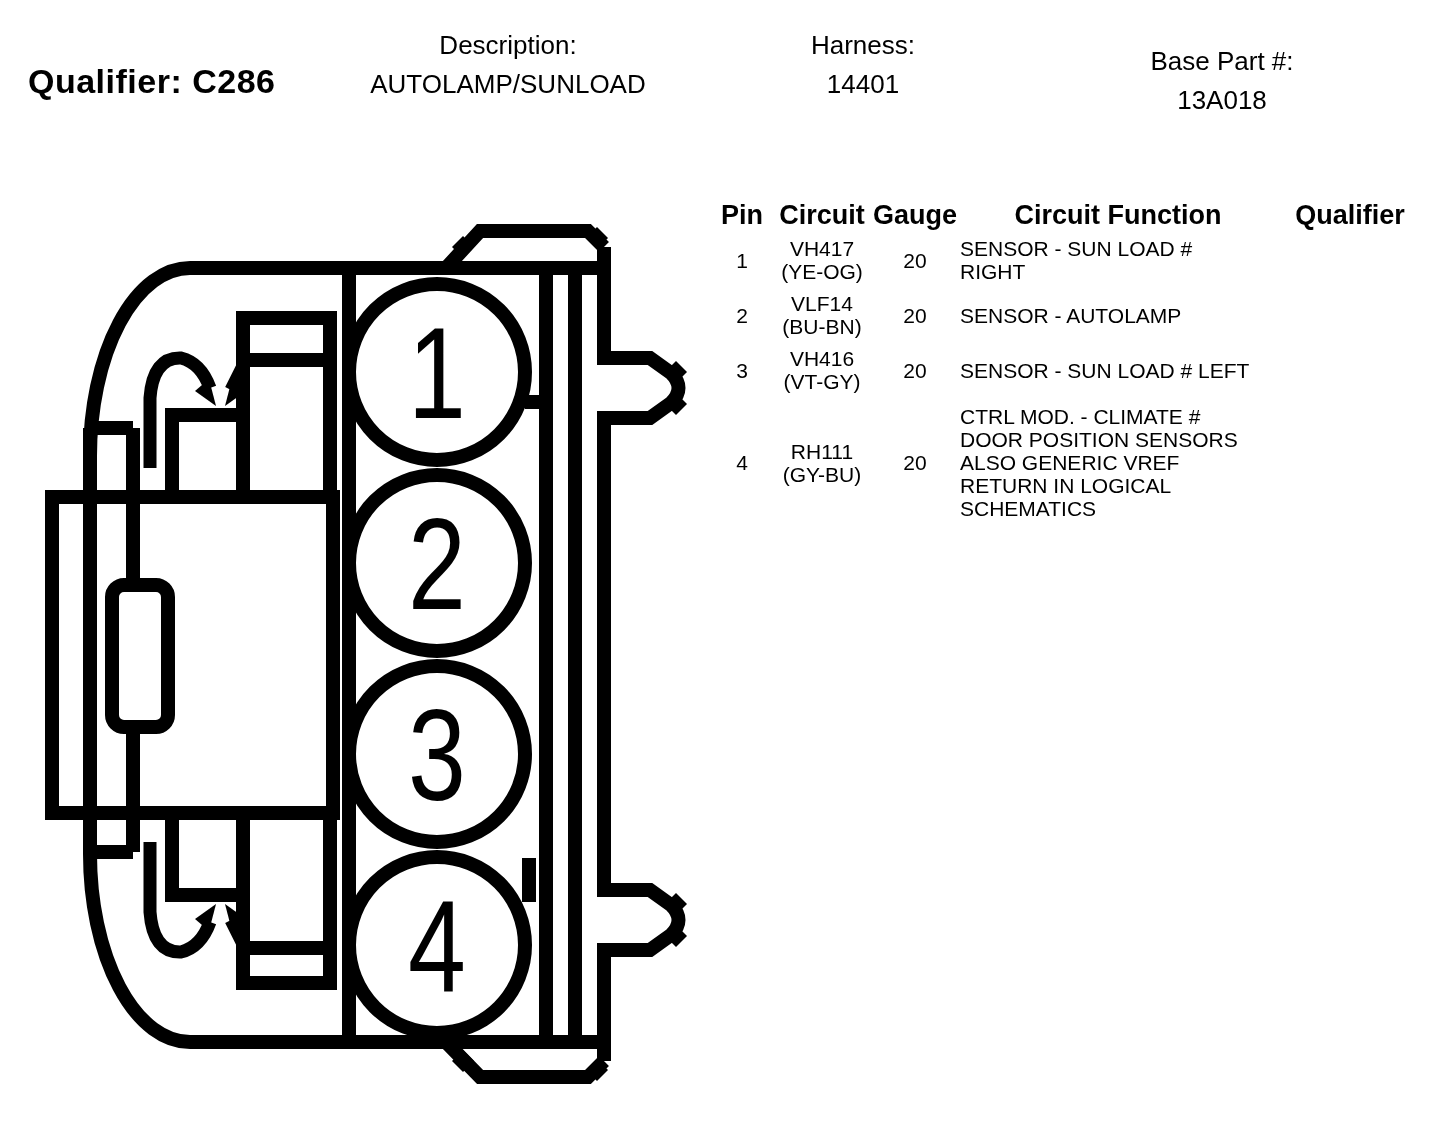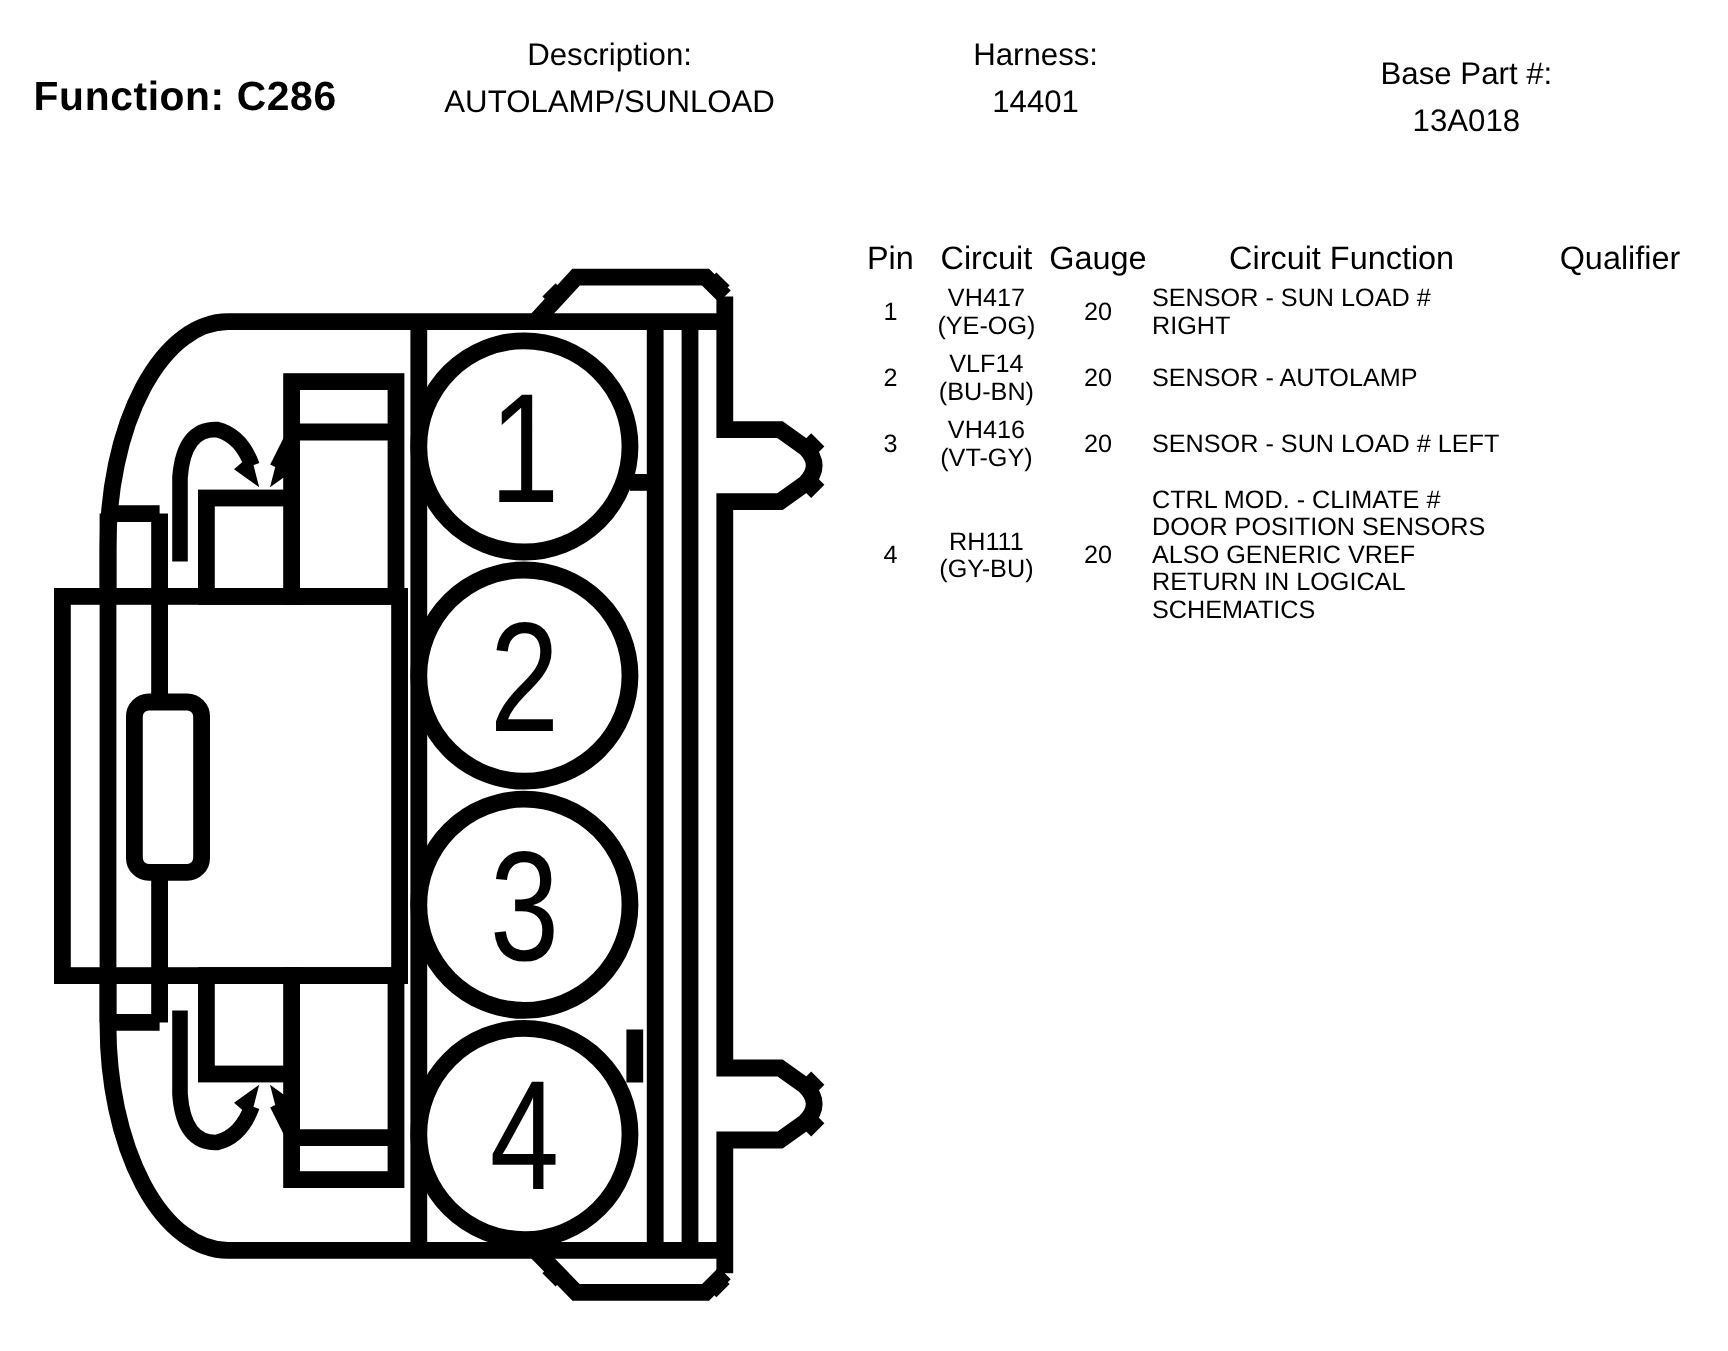--- a/index.html
+++ b/index.html
@@ -20,39 +20,39 @@
   .field .fvalue{font-size:26px;line-height:30px;}
   .field-desc{left:358px;width:300px;}
   .field-harness{left:763px;width:200px;}
   .field-basepart{left:1122px;width:200px;margin-top:16px;}
   
   .pin-table{position:absolute;left:712px;top:199px;width:710px;}
   .t-head,.t-row{
     display:grid;
     grid-template-columns:60px 100px 86px 320px 144px;
   }
-  .t-head{font-size:27px;font-weight:normal;line-height:32px;}
+  .t-head{font-size:27px;font-weight:bold;line-height:32px;}
   .t-head span{text-align:center;white-space:nowrap;}
   .t-row{align-items:center;font-size:21px;line-height:23px;}
   .t-row .c-pin,.t-row .c-gauge,.t-row .c-circuit{text-align:center;}
   .t-row .c-func{text-align:left;padding-left:2px;}
   .t-row .c-qual{text-align:center;}
   .row-1{margin-top:6px;}
   .row-2{margin-top:9px;}
   .row-3{margin-top:9px;}
   .row-4{margin-top:12px;}
   
   .diagram{position:absolute;left:40px;top:210px;width:660px;height:905px;}
 </style>
 </head>
 <body>
 
 <div class="page">
 
-  <div class="title-connector">Function: C286</div>
+  <div class="title-connector">Qualifier: C286</div>
 
   <div class="field field-desc">
     <div class="flabel">Description:</div>
     <div class="fvalue">AUTOLAMP/SUNLOAD</div>
   </div>
 
   <div class="field field-harness">
     <div class="flabel">Harness:</div>
     <div class="fvalue">14401</div>
   </div>

